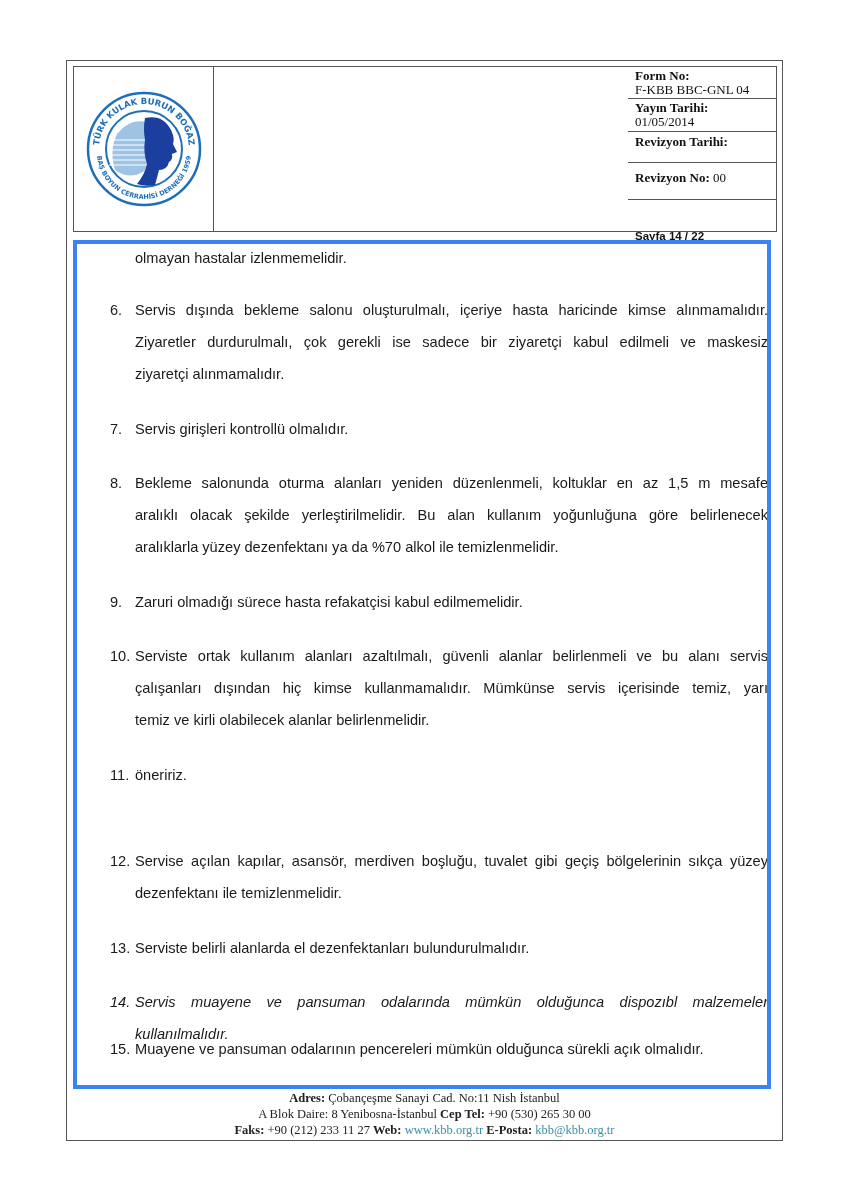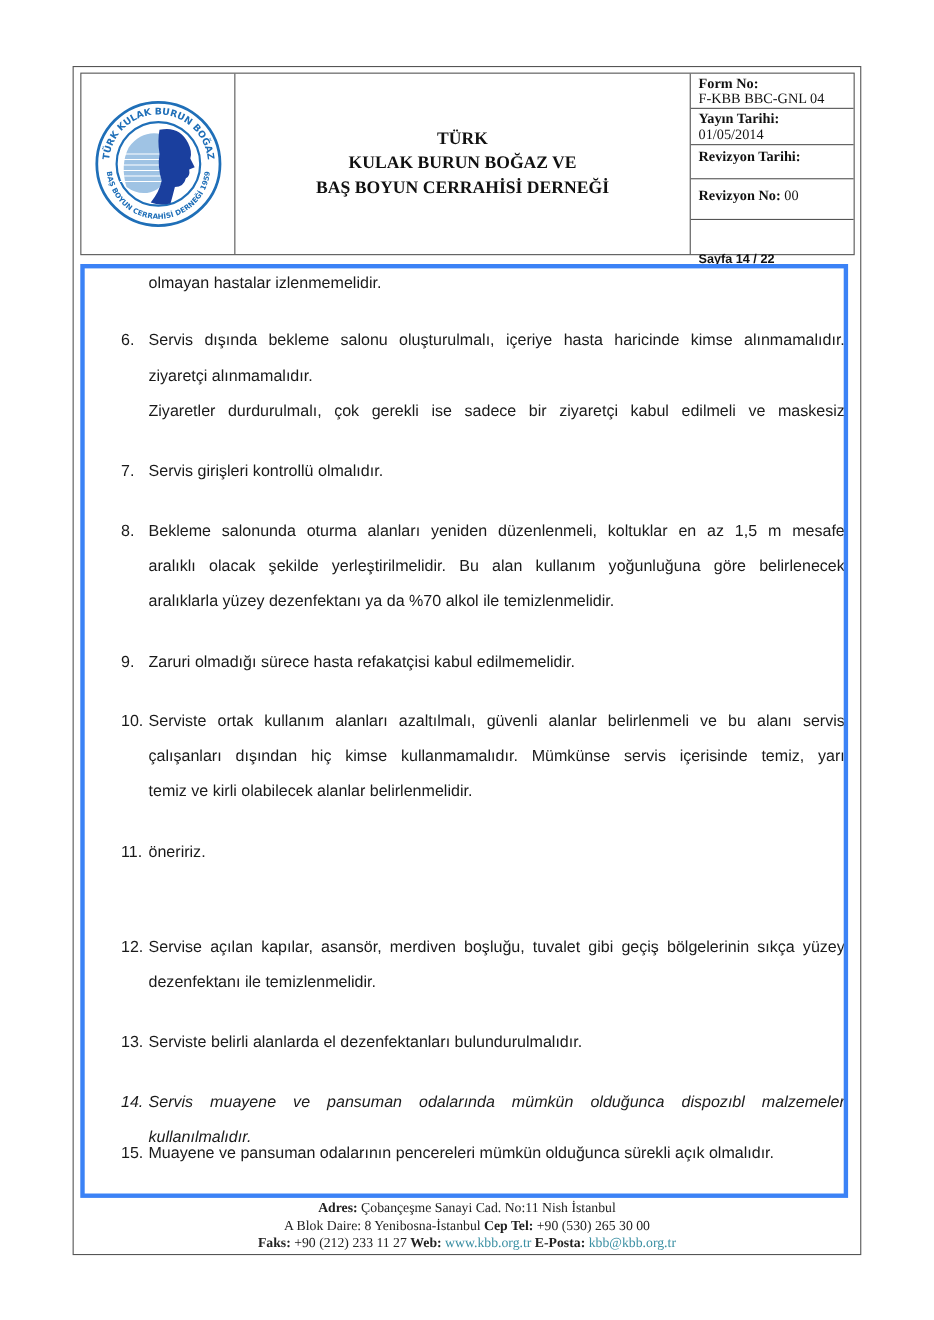--- a/index.html
+++ b/index.html
@@ -81,25 +81,20 @@
       <path d="M60 28 Q78 24 86 40 Q90 48 88 54 L92 62 L87 64 Q88 70 84 72 Q82 80 74 80 Q72 88 70 95 Q60 97 52 94 Q60 84 62 74 Q58 62 60 50 Q58 38 60 28Z" fill="#1a3f9e"></path>
       <text font-family="DejaVu Sans, sans-serif" font-size="8.5" font-weight="bold" fill="#1f6fb8">
         <textPath href="#ringTop" startOffset="50%" text-anchor="middle">TÜRK KULAK BURUN BOĞAZ</textPath>
       </text>
       <text font-family="DejaVu Sans, sans-serif" font-size="6.5" font-weight="bold" fill="#1f6fb8">
         <textPath href="#ringBot" startOffset="50%" text-anchor="middle">BAŞ BOYUN CERRAHİSİ DERNEĞİ 1959</textPath>
       </text>
     </svg>
   </div>
 
-  <div class="title-cell">
-    <div>TÜRK</div>
-    <div>KULAK BURUN BOĞAZ VE</div>
-    <div>BAŞ BOYUN CERRAHİSİ DERNEĞİ</div>
-  </div>
 
   <div class="meta-cell">
     <div class="meta-row" style="top:0;height:32px;padding-top:2px;">
       <div class="meta-label">Form No:</div>
       <div>F-KBB BBC-GNL 04</div>
     </div>
     <div class="meta-row" style="top:32px;height:33px;padding-top:2px;">
       <div class="meta-label">Yayın Tarihi:</div>
       <div>01/05/2014</div>
     </div>
@@ -116,22 +111,22 @@
 </div>
 
 <div class="body-box">
   <div class="para" style="top:-2px;">
     <span class="txt">olmayan hastalar izlenmemelidir.</span>
   </div>
   <div id="items-container">
       <div class="para" style="top: 50px;">
         <span class="num">6.</span>
         <span class="txt" style="text-align: justify; text-align-last: justify;">Servis dışında bekleme salonu oluşturulmalı, içeriye hasta haricinde kimse alınmamalıdır.</span>
+        <span class="txt" style="text-align: justify; text-align-last: justify;">Ziyaretler durdurulmalı, çok gerekli ise sadece bir ziyaretçi kabul edilmeli ve maskesiz</span>
         <span class="txt" style="text-align: left; text-align-last: left;">ziyaretçi alınmamalıdır.</span>
-        <span class="txt" style="text-align: justify; text-align-last: justify;">Ziyaretler durdurulmalı, çok gerekli ise sadece bir ziyaretçi kabul edilmeli ve maskesiz</span>
       </div>
       <div class="para" style="top: 168.5px;">
         <span class="num">7.</span>
         <span class="txt" style="text-align: left; text-align-last: left;">Servis girişleri kontrollü olmalıdır.</span>
       </div>
       <div class="para" style="top: 223px;">
         <span class="num">8.</span>
         <span class="txt" style="text-align: justify; text-align-last: justify;">Bekleme salonunda oturma alanları yeniden düzenlenmeli, koltuklar en az 1,5 m mesafe</span>
         <span class="txt" style="text-align: justify; text-align-last: justify;">aralıklı olacak şekilde yerleştirilmelidir. Bu alan kullanım yoğunluğuna göre belirlenecek</span>
         <span class="txt" style="text-align: left; text-align-last: left;">aralıklarla yüzey dezenfektanı ya da %70 alkol ile temizlenmelidir.</span>

